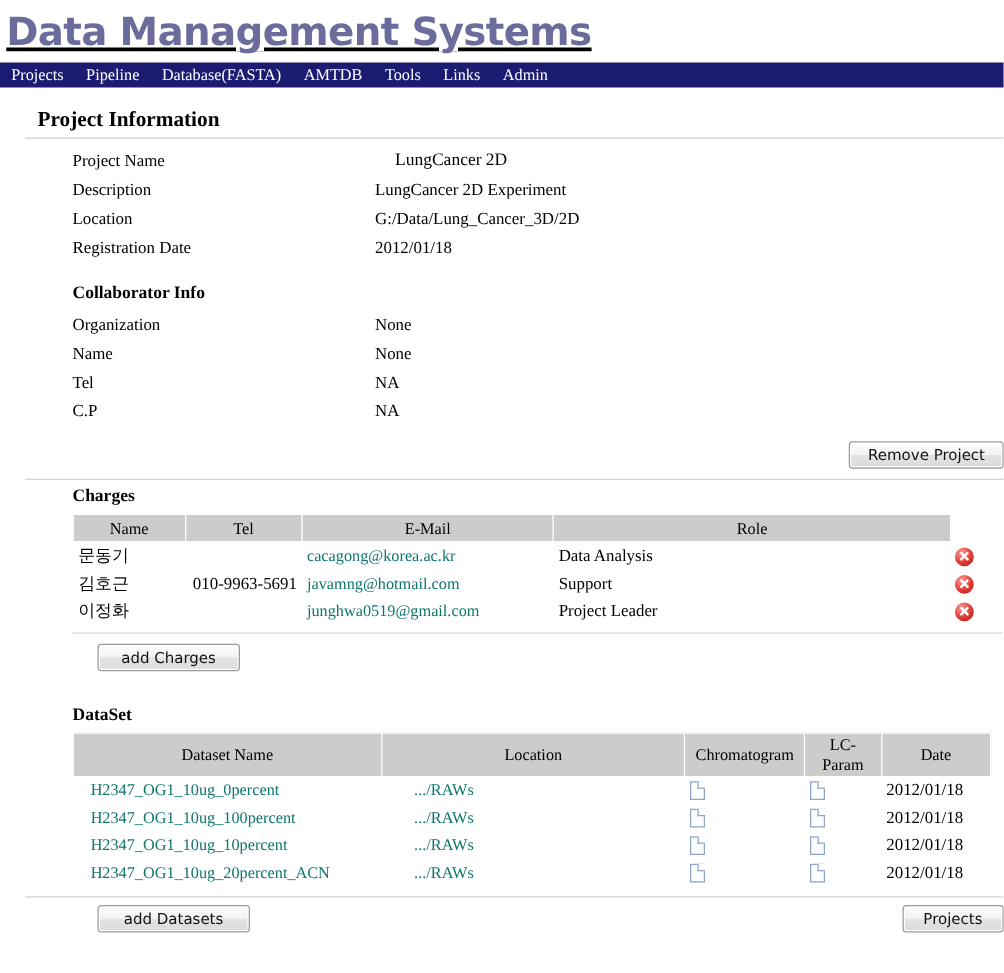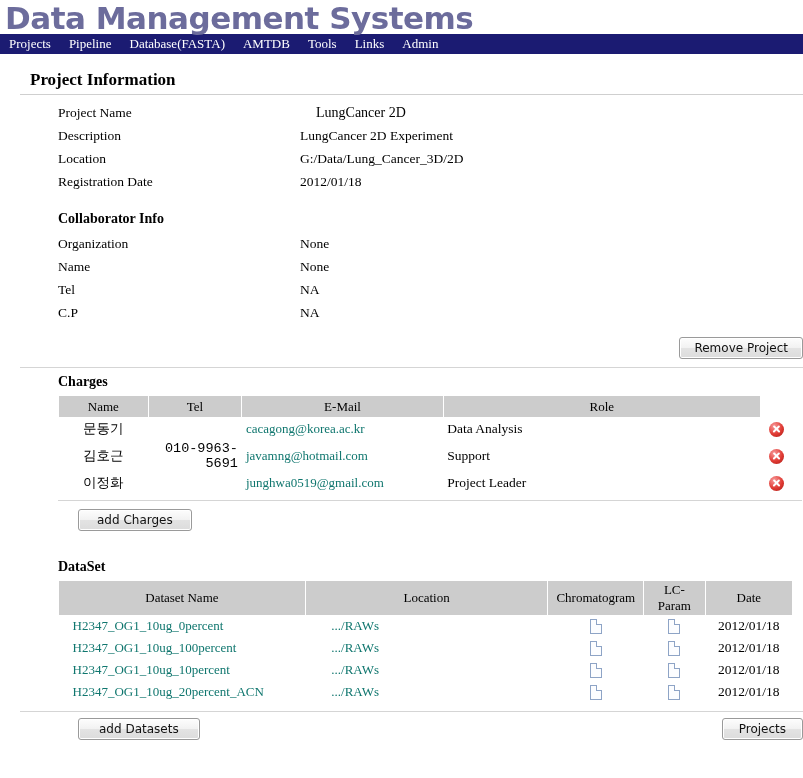--- a/index.html
+++ b/index.html
@@ -8,24 +8,25 @@
     padding: 0;
     width: 803px;
     height: 778px;
     background: #ffffff;
     font-family: "Liberation Serif", "DejaVu Serif", serif;
     overflow: hidden;
   }
 
   
   .banner {
-    height: 34px;
+    height: 50px;
     padding: 2px 0 0 2px;
     display: flex;
     align-items: center;
+    text-decoration: underline;
   }
   .banner-title {
     font-family: "DejaVu Sans", "Liberation Sans", sans-serif;
     font-weight: bold;
     font-size: 31px;
     letter-spacing: -0.5px;
     color: #6c6c9c;
     line-height: 1;
     padding-left: 3px;
   }
@@ -125,22 +126,22 @@
     color: #000;
     text-align: center;
   }
   table.grid td {
     padding: 1px 4px;
     height: 22px;
     font-size: 13.5px;
     color: #000;
     vertical-align: middle;
   }
-  td.c { text-align: center; }
-  td.r { text-align: right; font-family: Liberation Mono, monospace; }
+  td.c { }
+  td.r { text-align: right; }
   a.link {
     color: #0f766e;
     cursor: pointer;
     font-size: 13px;
   }
 
   
   .del-icon {
     display: inline-block;
     width: 15px;

